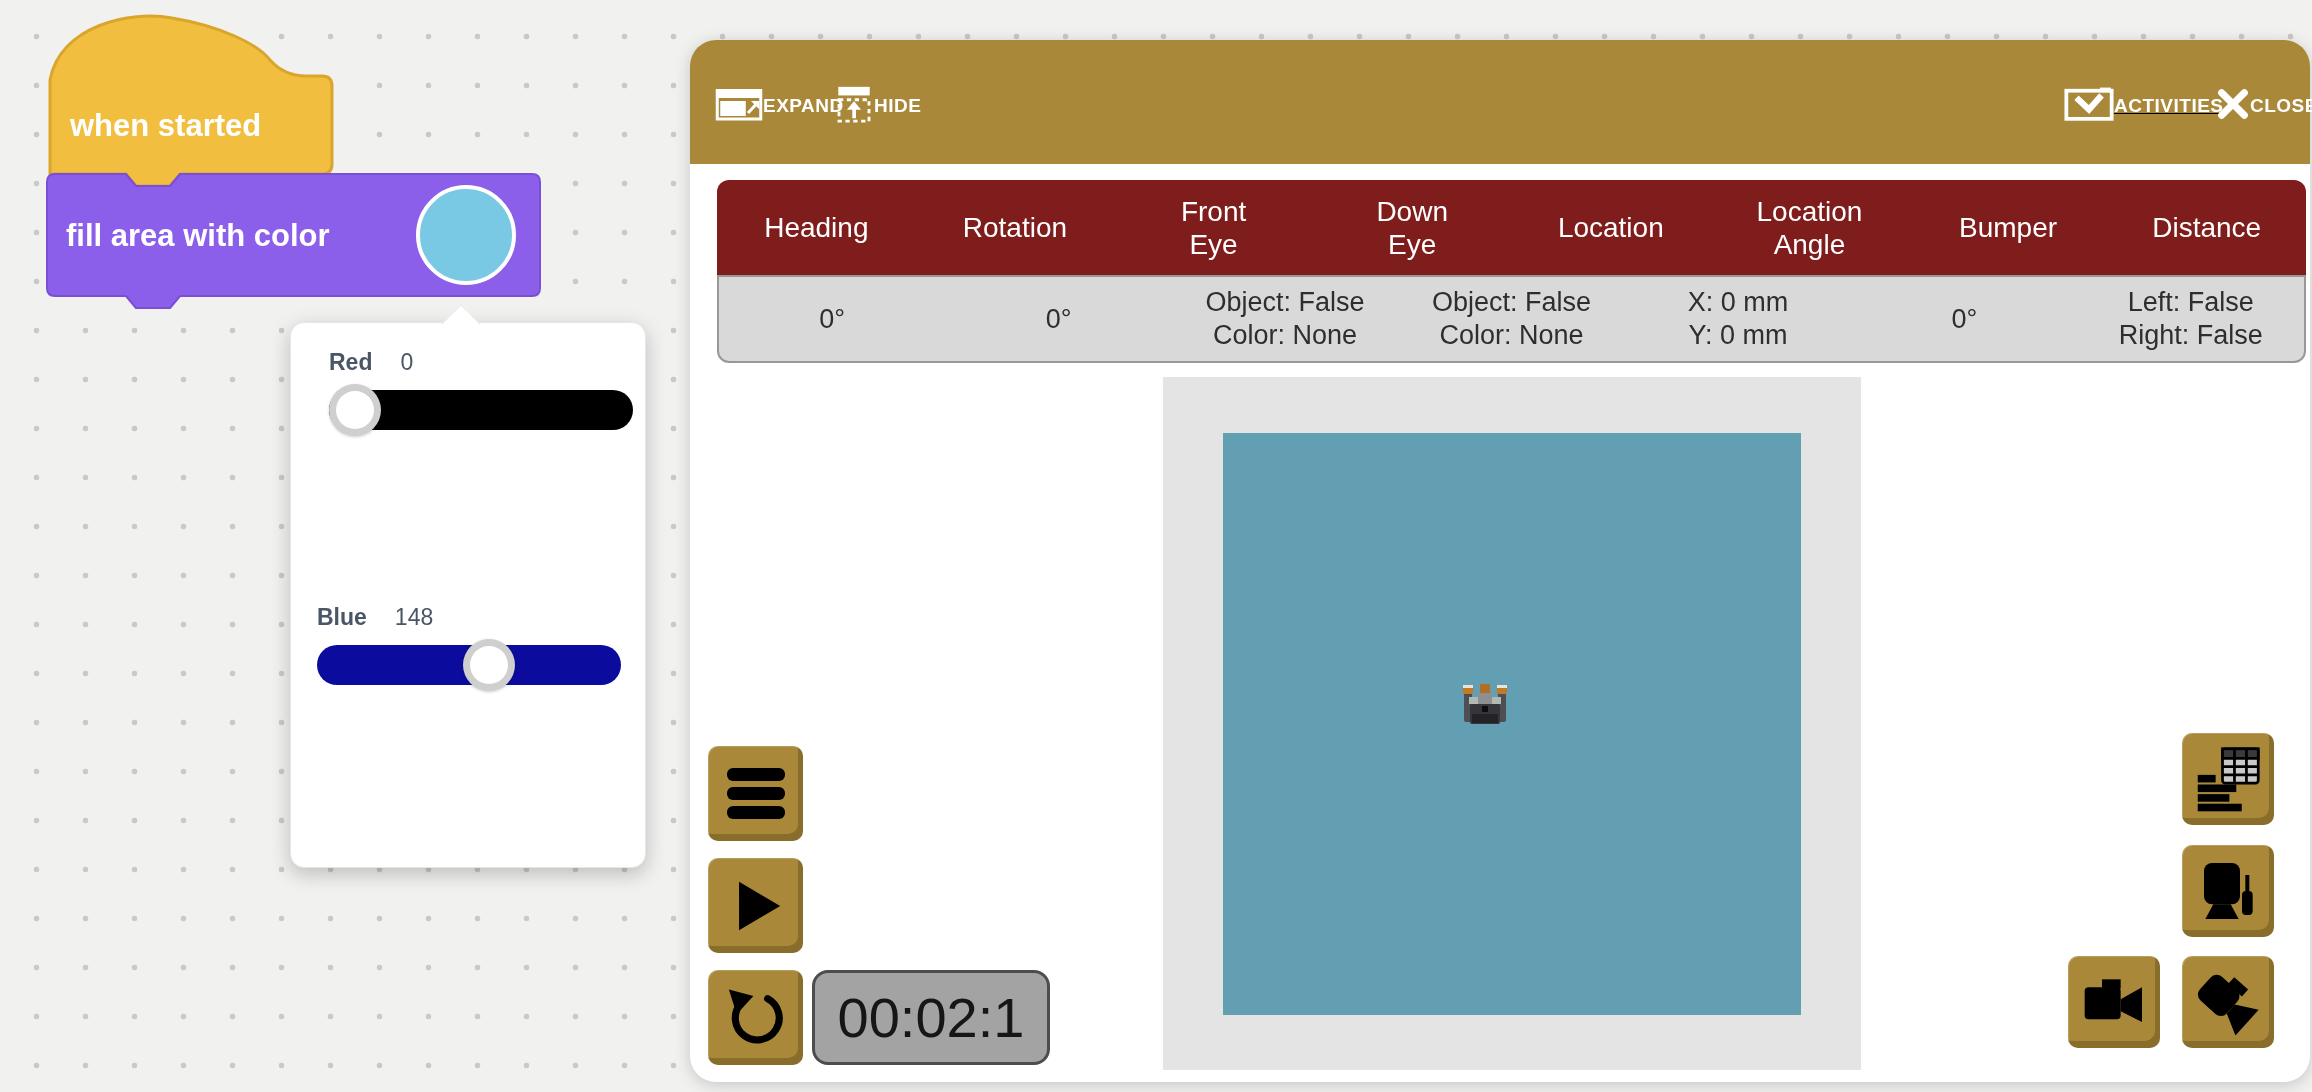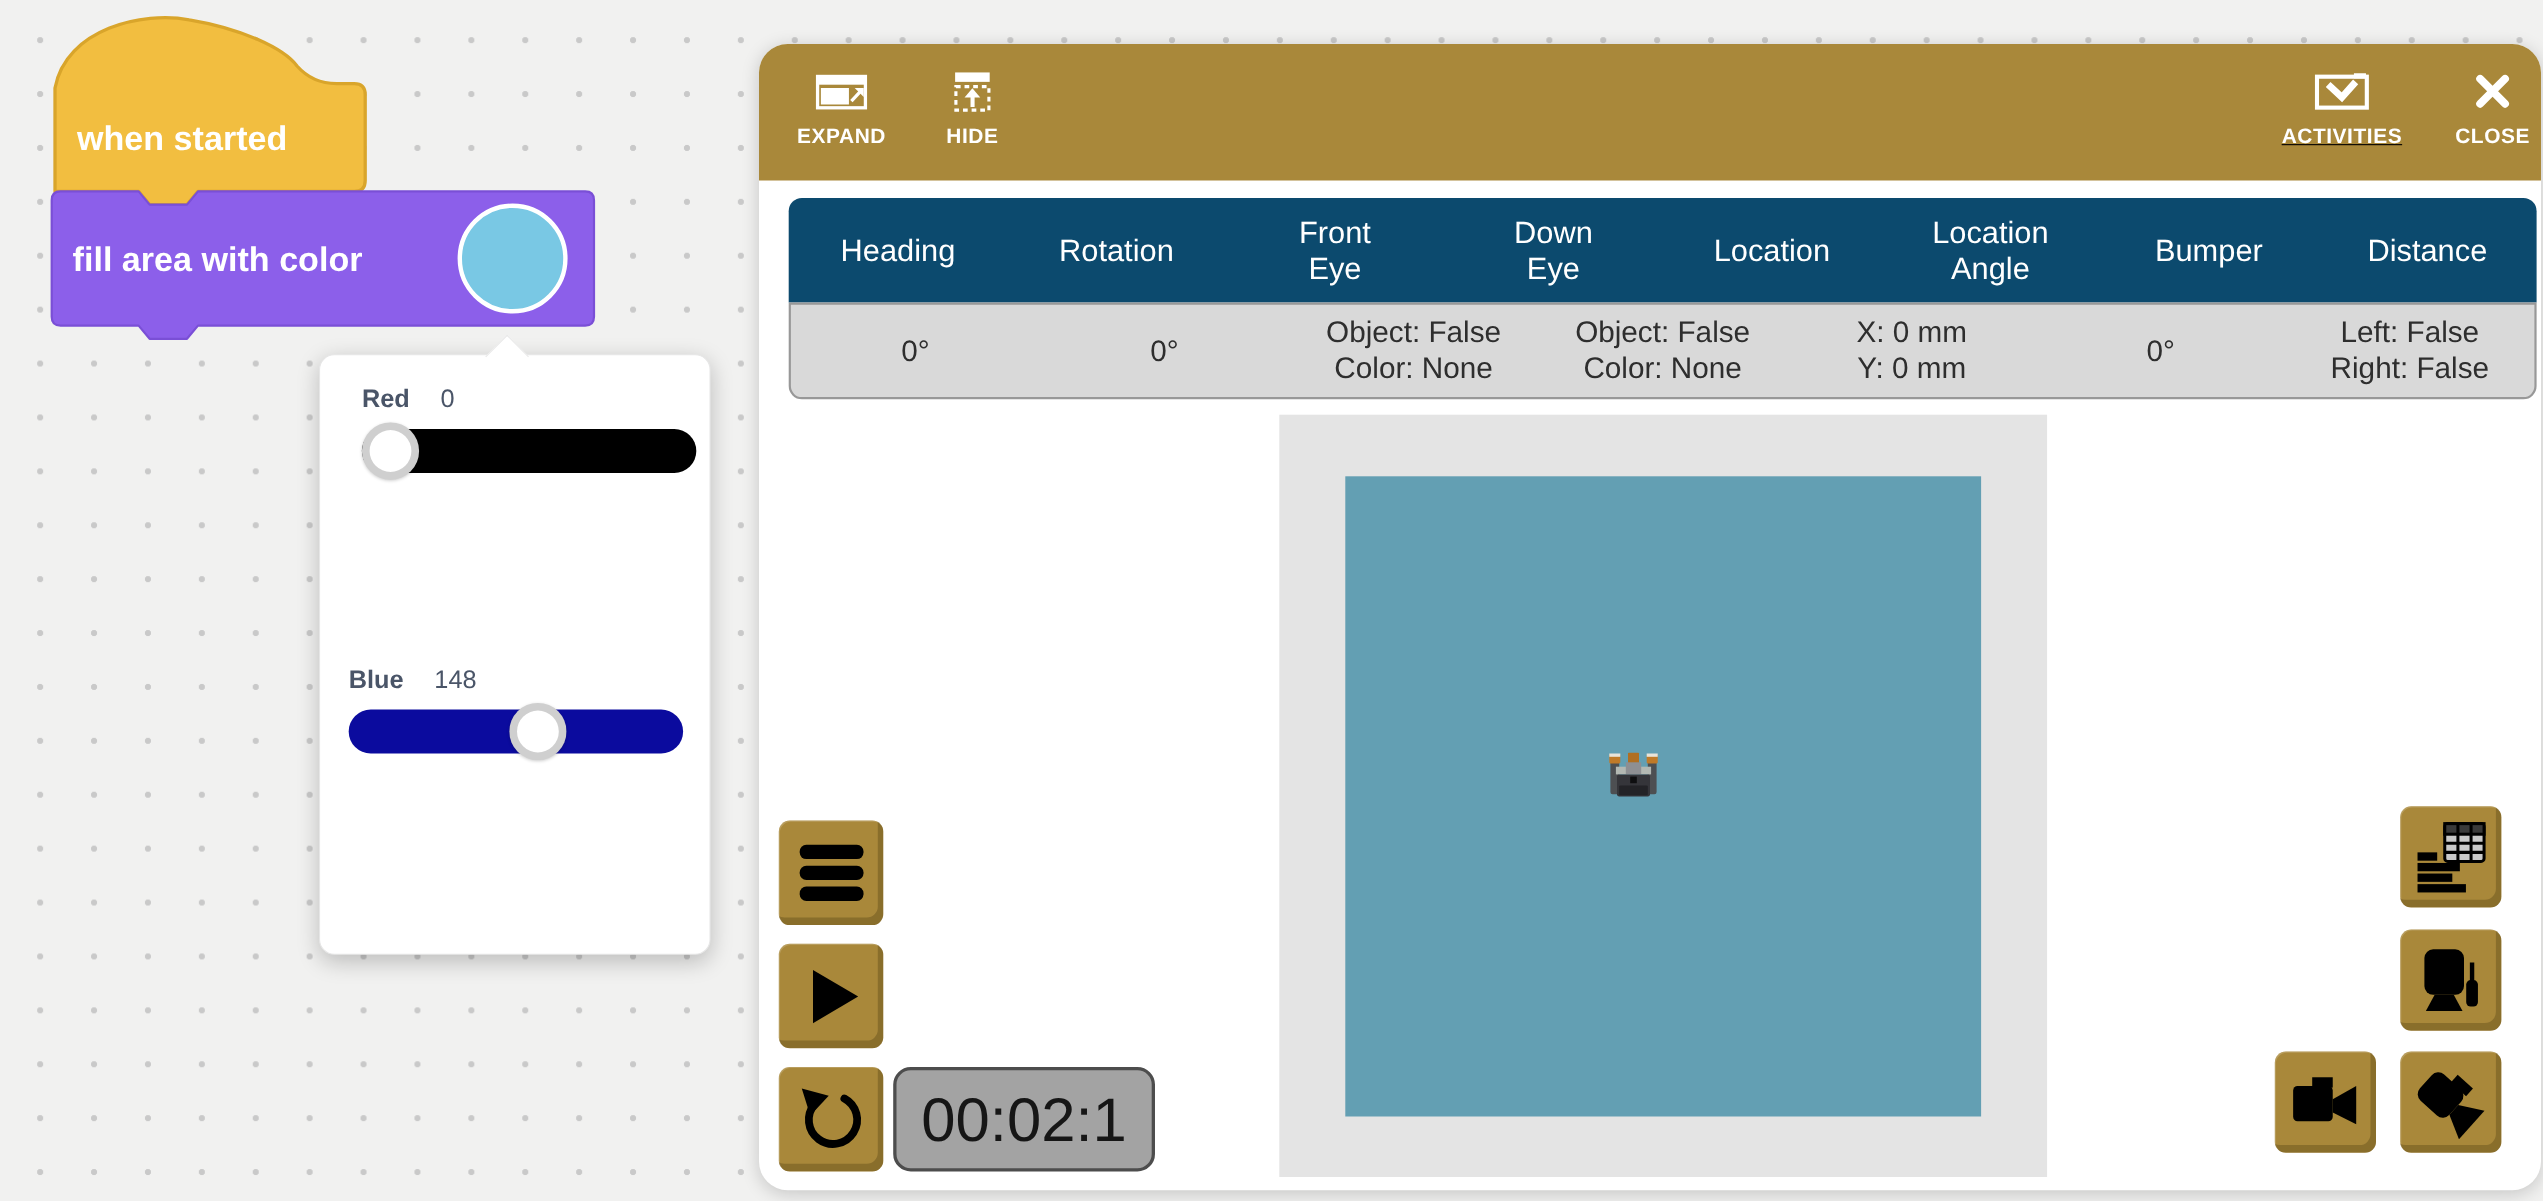--- a/index.html
+++ b/index.html
@@ -34,21 +34,21 @@
     position:absolute; top:-6px; width:52px; height:52px; border-radius:50%;
     background:#fff; border:7px solid rgba(168,168,168,0.55);
     box-shadow:0 1px 3px rgba(0,0,0,0.2);
   }
   
   .panel {
     position:absolute; left:690px; top:40px; width:1620px; height:1042px;
     background:#fff; border-radius:26px; box-shadow:0 3px 16px rgba(0,0,0,0.18); z-index:1;
   }
   .toolbar { position:absolute; left:0; top:0; width:100%; height:124px; background:#a9883a; border-radius:26px 26px 0 0; }
-  .tb-btn { position:absolute; top:16px; height:96px; display:flex; flex-direction:column; align-items:center; justify-content:flex-start; cursor:pointer; }
+  .tb-btn { position:absolute; top:16px; height:96px; display:flex; flex-direction:row; align-items:center; justify-content:flex-start; cursor:pointer; }
   .tb-icon { height:54px; display:flex; align-items:center; justify-content:center; }
   .tb-label { margin-top:4px; color:#fff; font-size:19px; font-weight:700; letter-spacing:0.5px; }
   
   .sensor-table { position:absolute; left:27px; top:140px; width:1589px; }
   .thead { display:flex; height:95px; background:#a9883a; border-radius:12px 12px 0 0; }
   .thead .tcol { flex:1; display:flex; flex-direction:column; align-items:center; justify-content:center; color:#fff; font-size:28px; line-height:33px; }
   .trow { display:flex; height:88px; background:#d9d9d9; border:2px solid #989898; border-radius:0 0 12px 12px; }
   .trow .tcell { flex:1; display:flex; flex-direction:column; align-items:center; justify-content:center; color:#2e2e2e; font-size:27px; line-height:33px; }
   
   .sim-mat { position:absolute; left:473px; top:337px; width:698px; height:693px; background:#e4e4e4; }
@@ -154,21 +154,21 @@
         <svg width="34" height="34" viewBox="0 0 24 24">
           <line x1="4" y1="4" x2="20" y2="20" stroke="#fff" stroke-width="5" stroke-linecap="round"></line>
           <line x1="20" y1="4" x2="4" y2="20" stroke="#fff" stroke-width="5" stroke-linecap="round"></line>
         </svg>
       </div>
       <div class="tb-label">CLOSE</div>
     </div>
   </div>
 
   <div class="sensor-table">
-    <div class="thead" style="background: #0c4a6e;">
+    <div class="thead" style="background: #7f1d1d;">
       <div class="tcol">
           <div>Heading</div>
           <div></div>
         </div>
       <div class="tcol">
           <div>Rotation</div>
           <div></div>
         </div>
       <div class="tcol">
           <div>Front</div>

